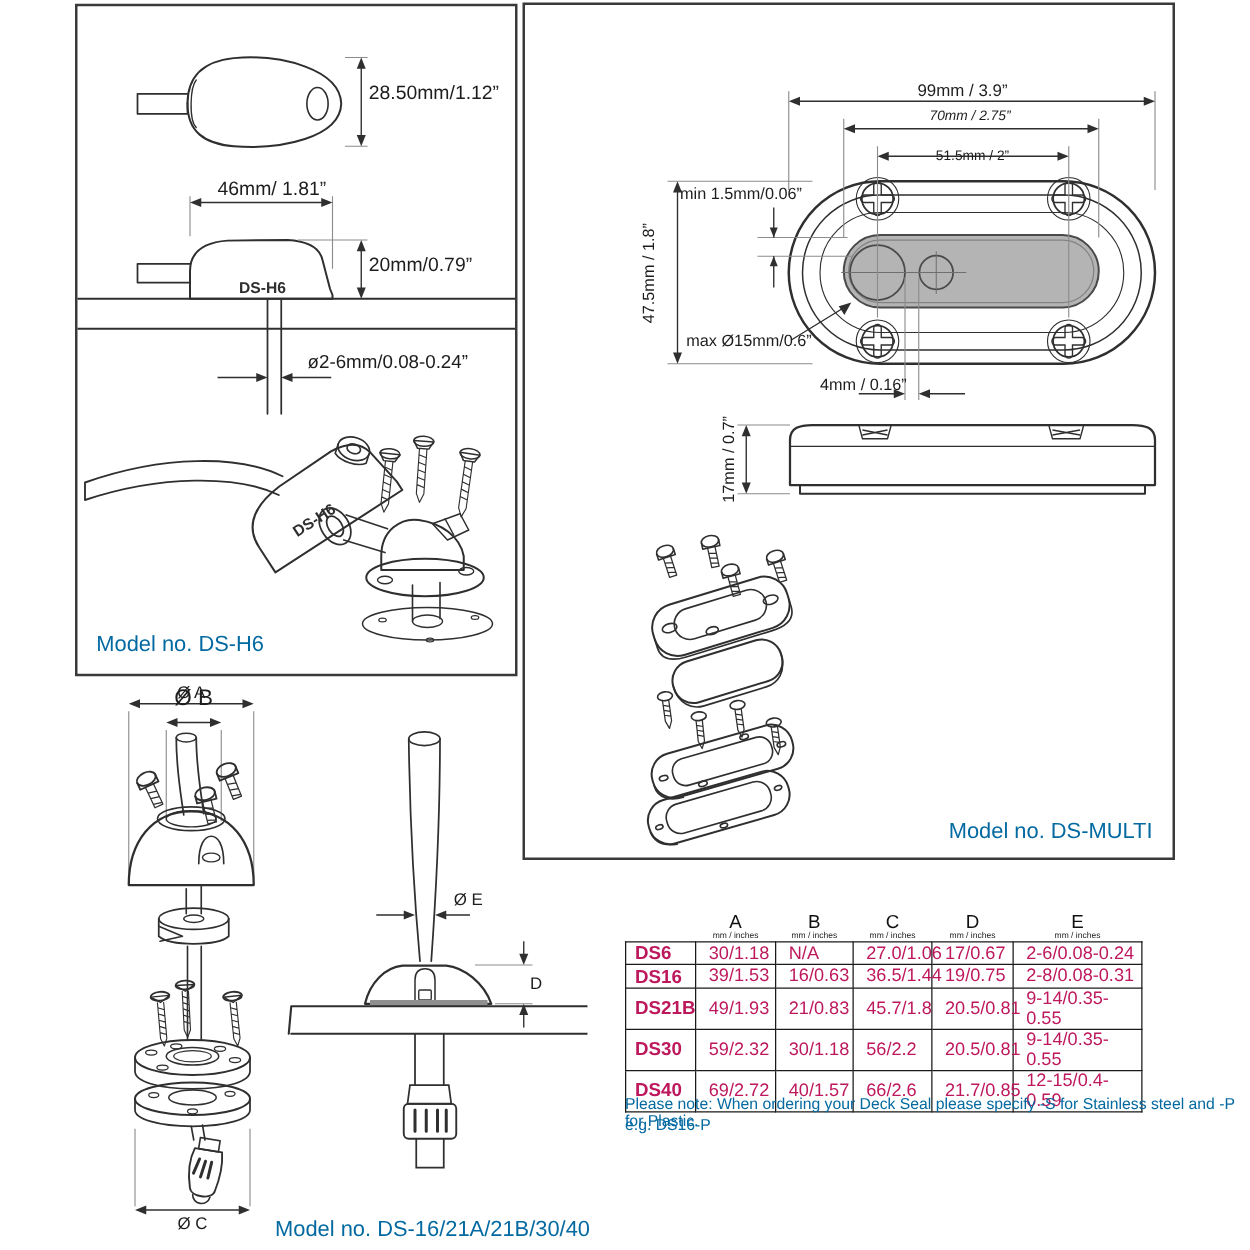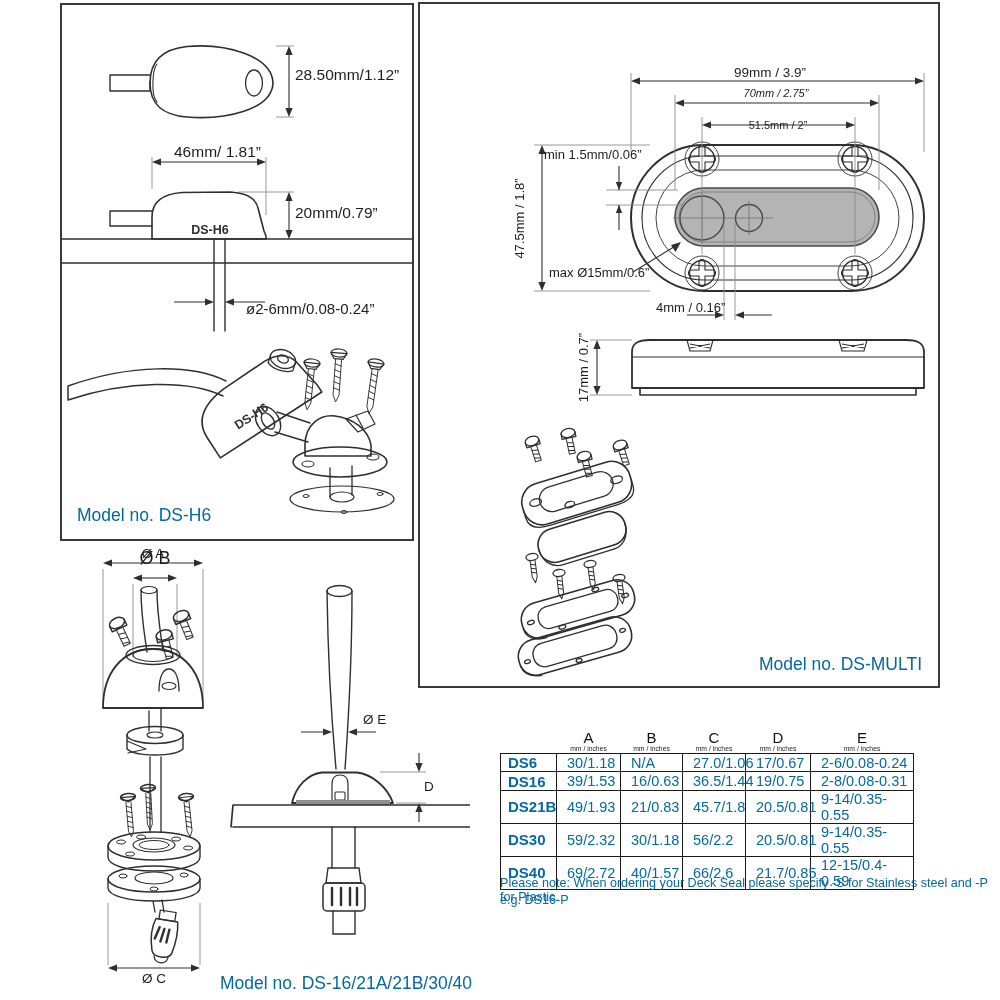--- a/index.html
+++ b/index.html
@@ -16,21 +16,21 @@
   .ctr{text-align:center;}
   .model-label{font-size:17.5px;color:#0369a1;}
   .rot{transform:rotate(-90deg);}
   
   #spec-table{position:absolute;left:500px;top:731px;width:413px;border-collapse:collapse;
               table-layout:fixed;}
   #spec-table th{border:none;font-weight:normal;vertical-align:bottom;padding:0 0 1px 0;}
   #spec-table .col-letter{font-size:15px;line-height:14px;color:#111;}
   #spec-table .col-unit{font-size:6.8px;color:#222;line-height:7px;}
   #spec-table td{border:1.6px solid #1a1a1a;height:17.4px;font-size:14.5px;
-                 padding:0 0 0 10px;vertical-align:middle;color:#0369a1;}
+                 padding:0 0 0 10px;vertical-align:middle;color:#be185d;}
   #spec-table td.model{font-weight:bold;padding-left:7px;font-size:15px;}
   .note{position:absolute;font-size:12.6px;color:#0369a1;}
 </style>
 </head>
 <body>
 
 <div id="stage">
 
   <div id="panel-dsh6" class="panel">
     <svg width="350" height="534" viewBox="0 0 350 534">
@@ -118,21 +118,21 @@
           <polygon points="227,234 223.4,225 230.6,225"></polygon>
         <polygon points="152,297 143,293.4 143,300.6"></polygon>
           <polygon points="163,297 172,293.4 172,300.6"></polygon>
       </g>
 
       <text x="148" y="229" font-size="12.5" font-weight="bold" fill="#2f2f2f" text-anchor="middle">DS-H6</text>
     </svg>
     <span class="lbl dim" style="left:233px;top:61px;">28.50mm/1.12”</span>
     <span class="lbl dim" style="left:112px;top:138px;">46mm/ 1.81”</span>
     <span class="lbl dim" style="left:233px;top:199px;">20mm/0.79”</span>
-    <span class="lbl dim" style="left:184px;top:276px;font-size:15px;margin-top:19px;">ø2-6mm/0.08-0.24”</span>
+    <span class="lbl dim" style="left:184px;top:276px;font-size:15px;">ø2-6mm/0.08-0.24”</span>
     <span class="lbl model-label" style="left:15px;top:500px;">Model no. DS-H6</span>
   </div>
 
   <div id="panel-dsmulti" class="panel">
     <svg width="518" height="682" viewBox="0 0 518 682">
 
       <g fill="none" stroke="#2f2f2f">
         <rect x="211" y="141" width="293" height="146" rx="73" stroke-width="2"></rect>
         <rect x="222" y="152" width="271" height="124" rx="62" stroke-width="1.2"></rect>
         <rect x="236" y="166" width="243" height="96" rx="48" stroke-width="0.9"></rect>

